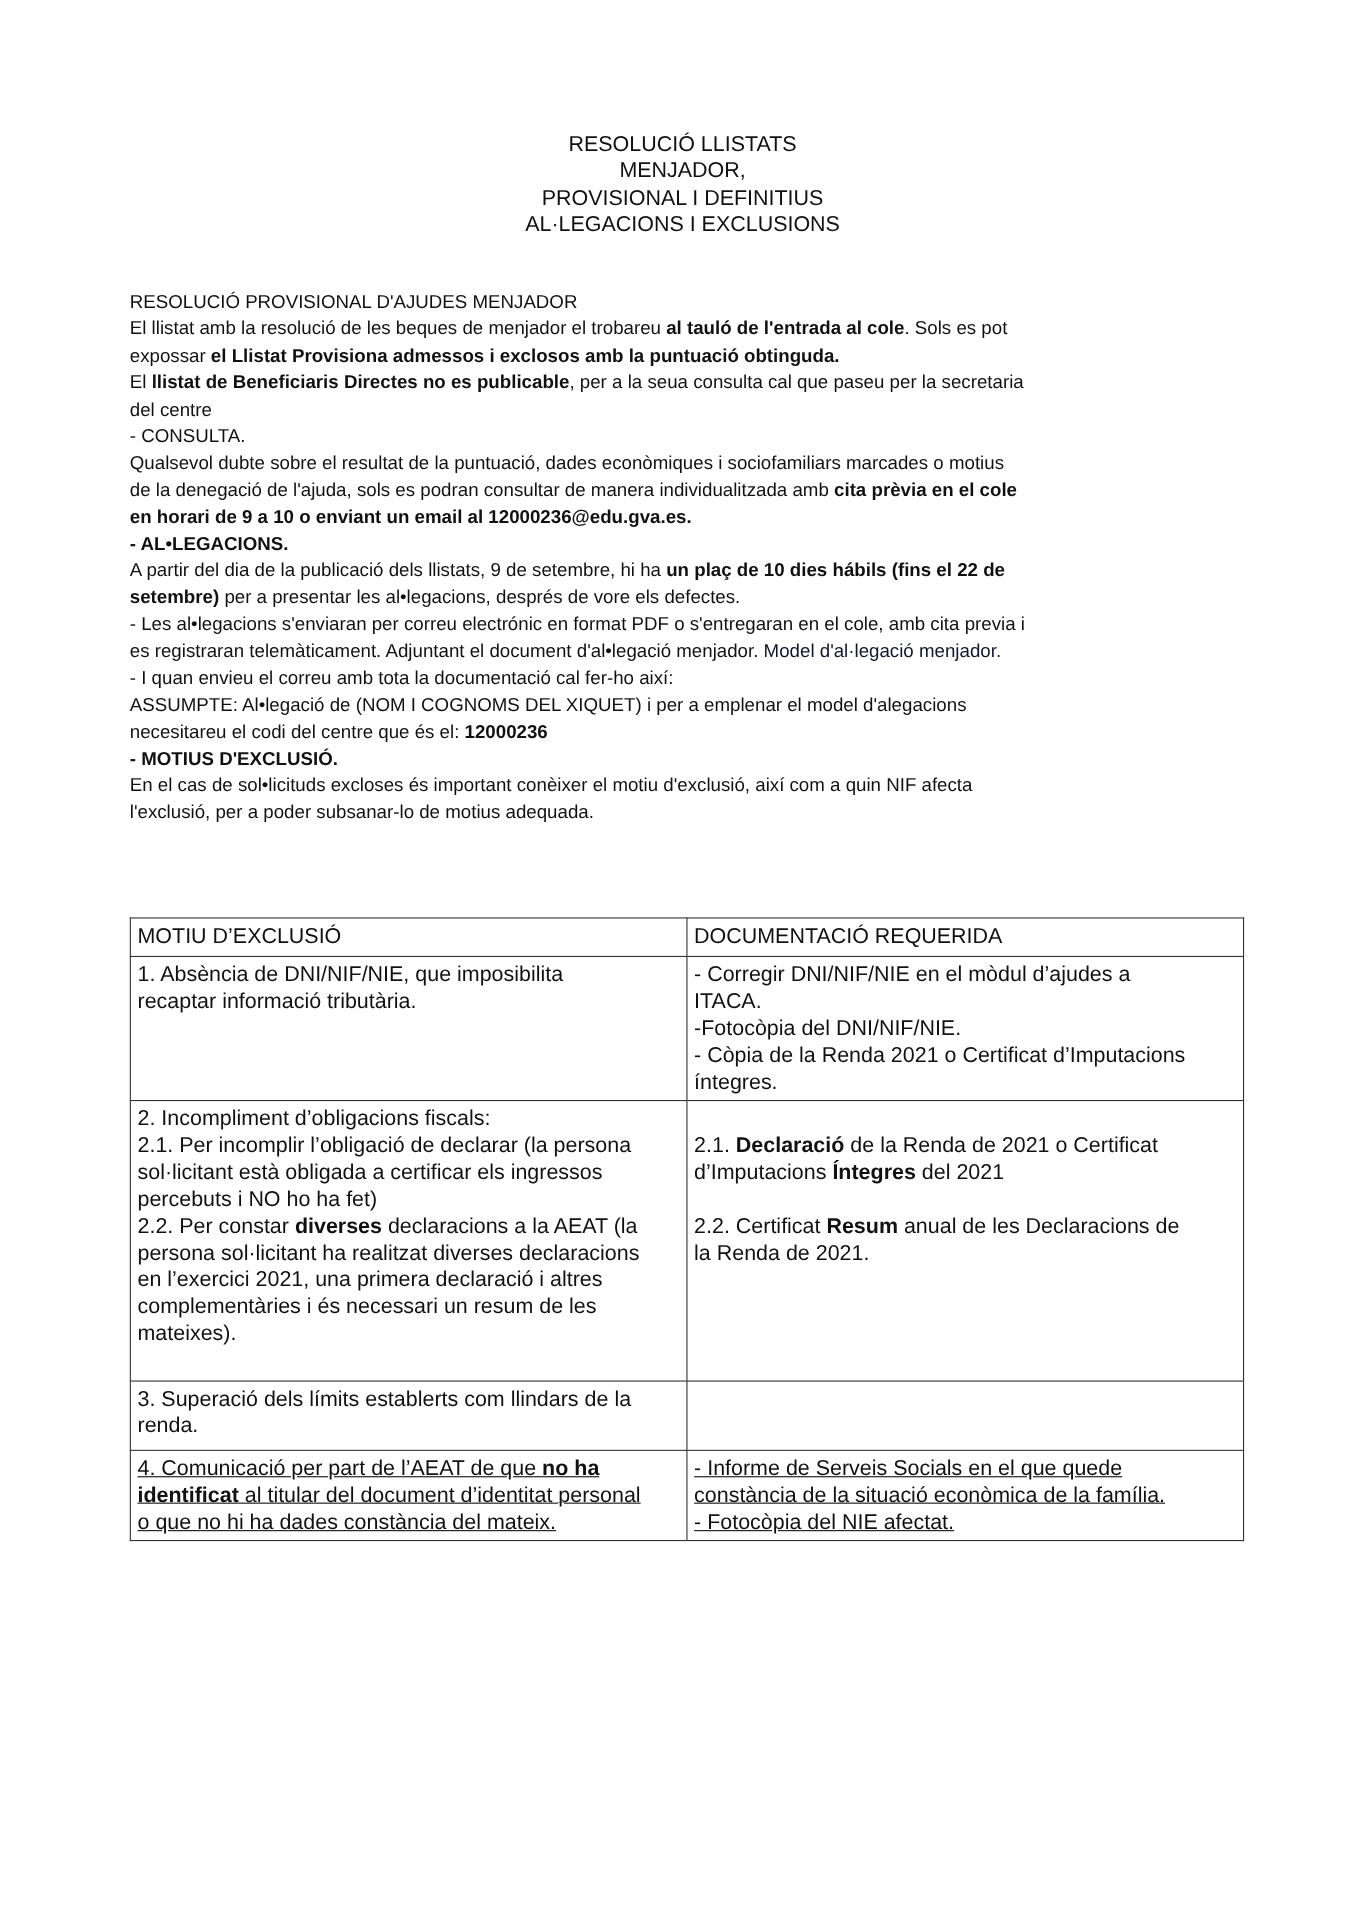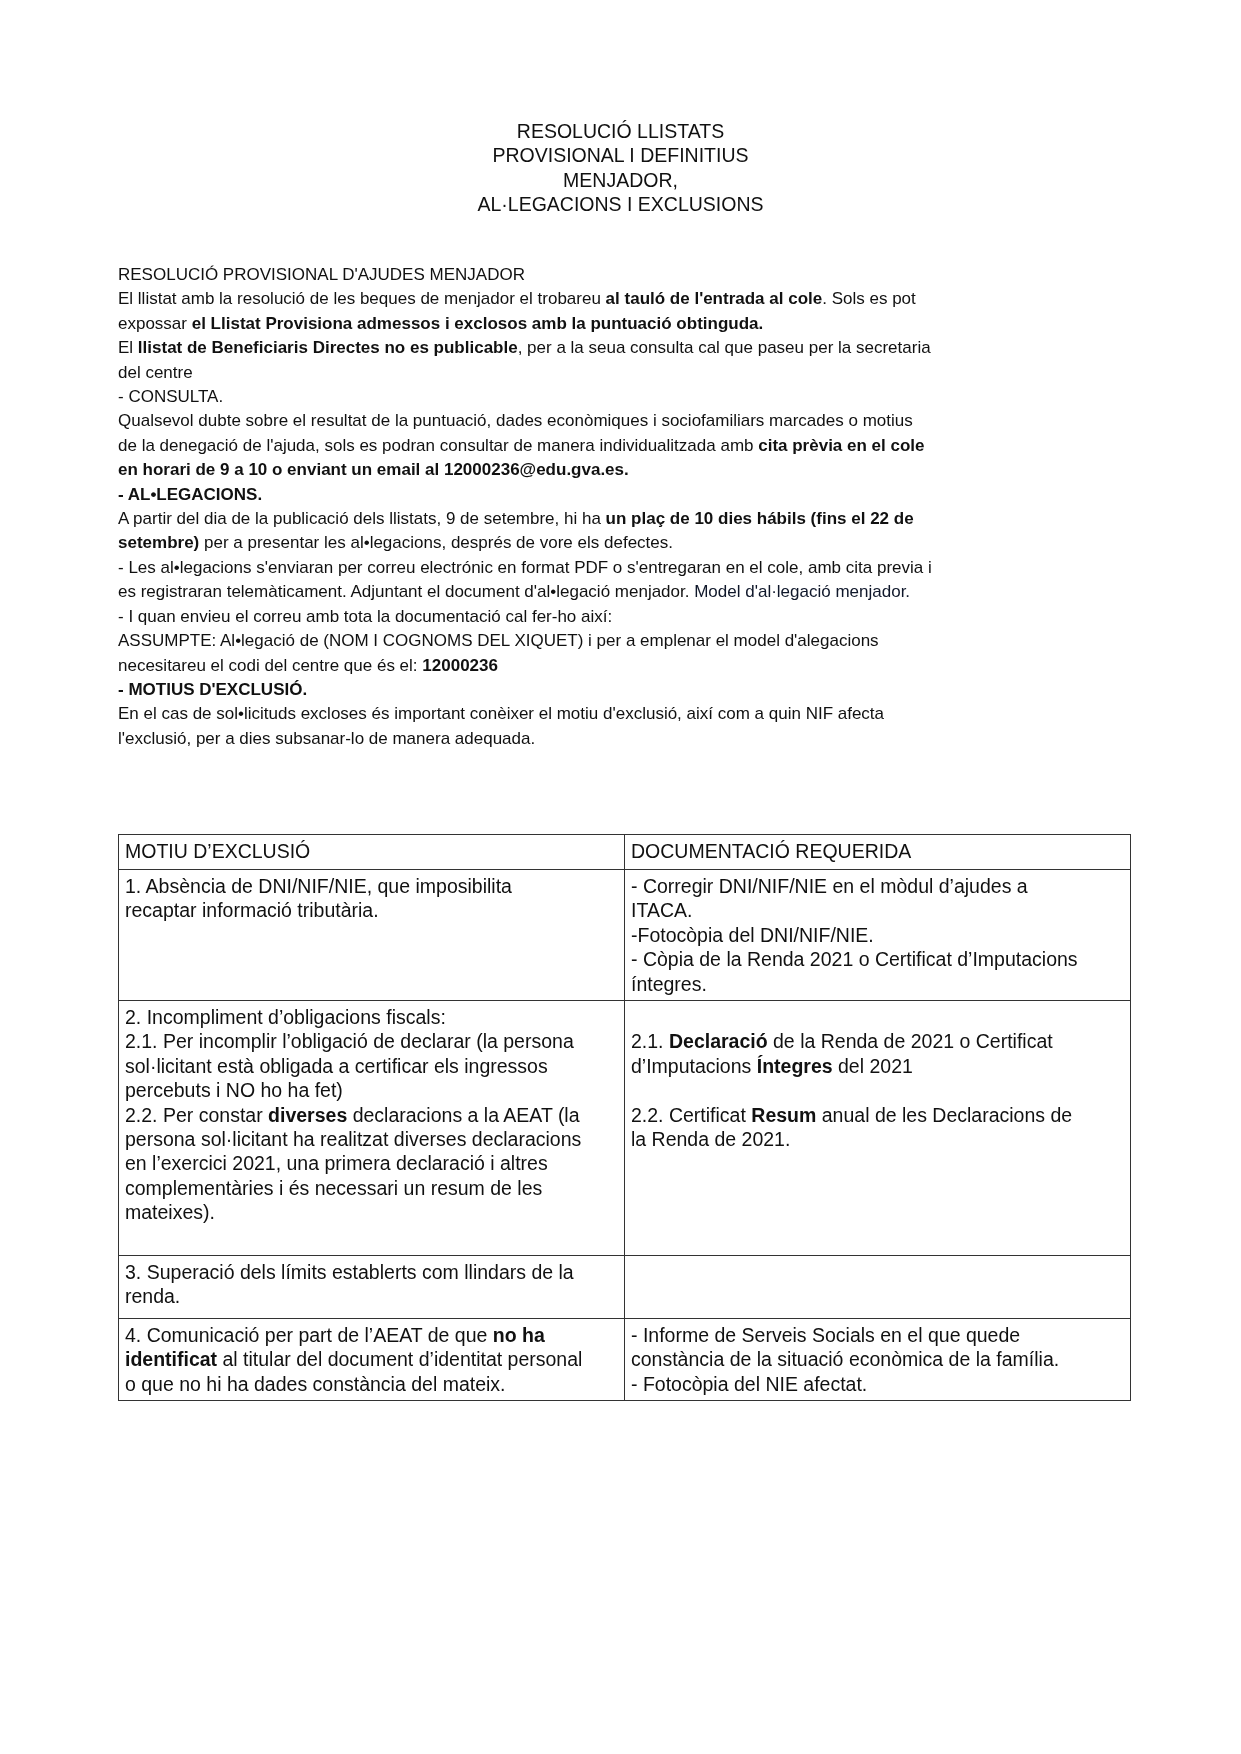--- a/index.html
+++ b/index.html
@@ -14,31 +14,31 @@
   b { font-weight: bold; }
   .link { color: #0f172a; }
   table.excl { position: absolute; left: 118px; top: 834px; width: 1013px;
                border-collapse: collapse; font-size: 19.5px; line-height: 24.4px; }
   table.excl td { border: 1.5px solid #333333; vertical-align: top; padding: 4px 5px 4px 6px; }
   table.excl td.c1 { width: 494px; }
   table.excl tr.h td { height: 26px; }
   table.excl tr.r1 td { height: 120px; }
   table.excl tr.r2 td { height: 246px; }
   table.excl tr.r3 td { height: 54px; margin-top: 21px; }
-  table.excl tr.r4 td { height: 66px; }
+  table.excl tr.r4 td { height: 66px; text-decoration: underline; }
   .cl { display: block; white-space: nowrap; }
   .blank { display: block; height: 24.4px; }
 </style>
 </head>
 <body>
 
 <div class="title">
   <div>RESOLUCIÓ LLISTATS</div>
+  <div>MENJADOR,</div>
   <div>PROVISIONAL I DEFINITIUS</div>
-  <div>MENJADOR,</div>
   <div>AL·LEGACIONS I EXCLUSIONS</div>
 </div>
 
 <div class="body">
   <div class="line">RESOLUCIÓ PROVISIONAL D'AJUDES MENJADOR</div>
 
   <div class="line"><span>El llistat amb la resolució de les beques de menjador el trobareu  </span><b>al tauló de l'entrada al cole</b><span>. Sols es pot</span></div>
   <div class="line"><span>expossar </span><b>el Llistat Provisiona admessos i  exclosos amb la puntuació obtinguda.</b></div>
   <div class="line"><span>El </span><b>llistat de Beneficiaris Directes no es publicable</b><span>, per a la seua consulta cal que paseu per la secretaria</span></div>
   <div class="line">del centre</div>
@@ -52,21 +52,21 @@
   <div class="line"><span>A partir del dia de la publicació dels llistats, 9 de setembre,  hi ha </span><b>un plaç de 10 dies hábils (fins el 22 de</b></div>
   <div class="line"><b>setembre)</b><span> per a  presentar les al•legacions, després de vore els defectes.</span></div>
   <div class="line">- Les al•legacions s'enviaran per correu electrónic en format PDF o s'entregaran en el cole, amb cita previa i</div>
   <div class="line"><span>es registraran telemàticament. Adjuntant el document d'al•legació menjador.  </span><span class="link">Model d'al·legació menjador.</span></div>
   <div class="line">- I quan envieu el correu amb tota la documentació cal  fer-ho així:</div>
   <div class="line">ASSUMPTE: Al•legació de (NOM I COGNOMS DEL XIQUET) i per a emplenar el model d'alegacions</div>
   <div class="line"><span>necesitareu el codi del centre que és el: </span><b>12000236</b></div>
 
   <div class="line"><b>- MOTIUS D'EXCLUSIÓ.</b></div>
   <div class="line">En el cas de sol•licituds excloses és important conèixer el motiu d'exclusió, així com a quin NIF afecta</div>
-  <div class="line">l'exclusió, per a dies subsanar-lo  de manera adequada.</div>
+  <div class="line">l'exclusió, per a poder subsanar-lo  de motius adequada.</div>
 </div>
 
 <table class="excl">
   <tbody>
       <tr class="h">
     <td class="c1">MOTIU D’EXCLUSIÓ</td>
     <td>DOCUMENTACIÓ REQUERIDA</td>
   </tr>
   <tr class="r1">
     <td class="c1">

